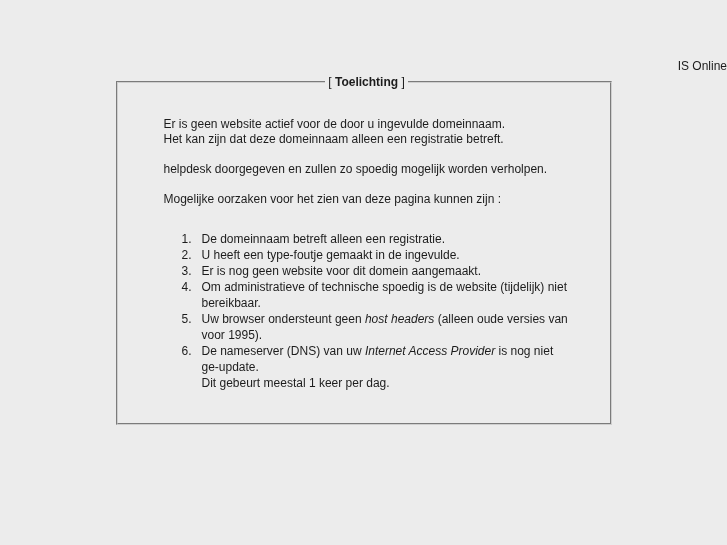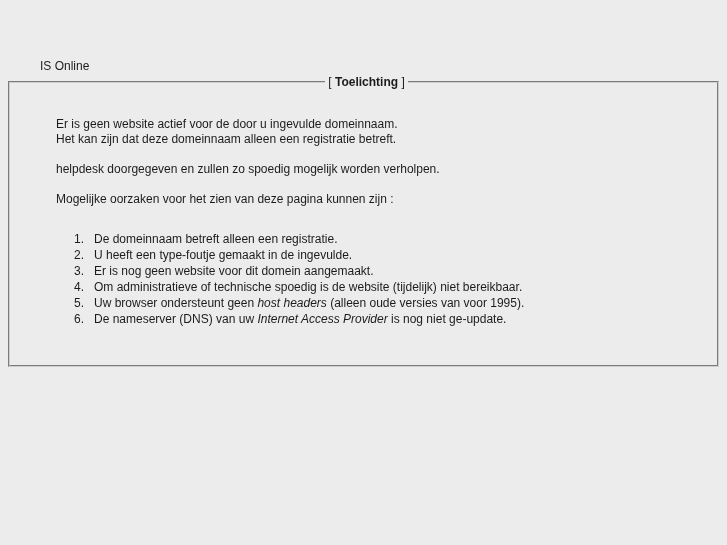--- a/index.html
+++ b/index.html
@@ -9,28 +9,27 @@
   body {
     width: 727px;
     height: 545px;
     background: #ececec;
     font-family: "Liberation Sans", "DejaVu Sans", sans-serif;
     font-size: 12px;
     color: #1c1c1c;
     overflow: hidden;
   }
   .page-title {
-    text-align: left;
+    text-align: right;
     padding-top: 59px;
     line-height: 14px;
-    margin-left: 40px;
   }
   fieldset.panel {
     box-sizing: border-box;
-    width: 711px;
+    width: 496px;
     margin: 2px auto 0 auto;
     border: 2px groove #cfcfcf;
     padding: 28px 40px 32px 46px;
     min-height: 292px;
   }
   legend.panel-legend {
     margin: 0 auto;
     padding: 0 3px;
     line-height: 14px;
     text-align: center;
@@ -106,16 +105,16 @@
     <div class="cause-row">
       <span class="cause-num">4.</span>
       <span class="cause-text">Om administratieve of technische spoedig is de website (tijdelijk) niet bereikbaar.</span>
     </div>
     <div class="cause-row">
       <span class="cause-num">5.</span>
       <span class="cause-text"><span>Uw browser ondersteunt geen </span><em>host headers</em><span> (alleen oude versies van voor 1995).</span></span>
     </div>
     <div class="cause-row">
       <span class="cause-num">6.</span>
-      <span class="cause-text"><span>De nameserver (DNS) van uw </span><em>Internet Access Provider</em><span> is nog niet ge-update.</span></span>
+      <span class="cause-text"><span>De nameserver (DNS) van uw </span><em>Internet Access Provider</em><span> is nog niet ge-update.</span><span class="cause-line2">Dit gebeurt meestal 1 keer per dag.</span></span>
     </div>
   </div>
 </fieldset>
 
 </body></html>

